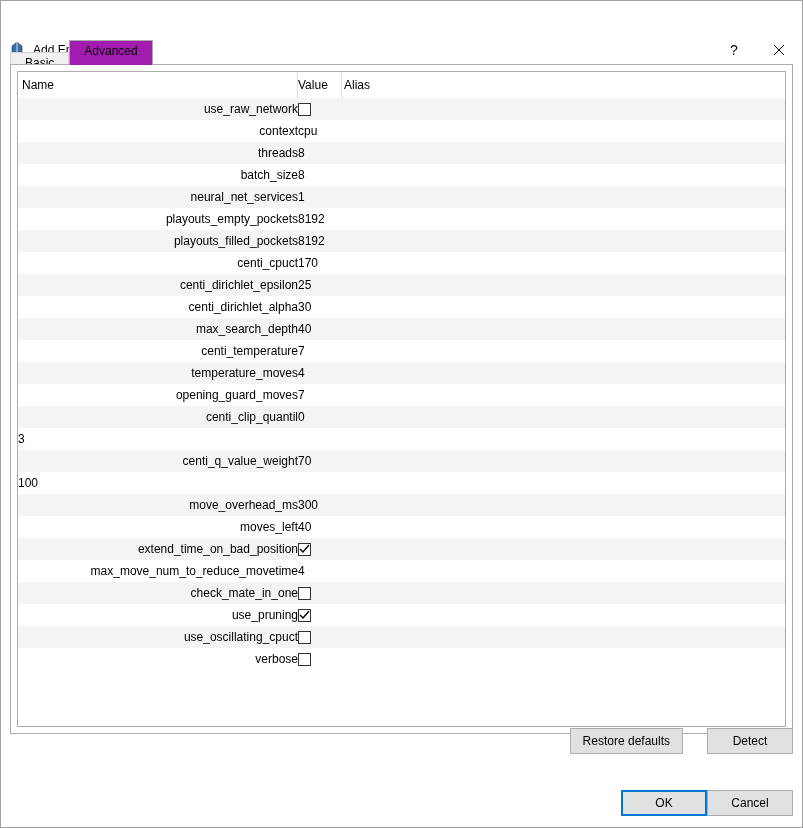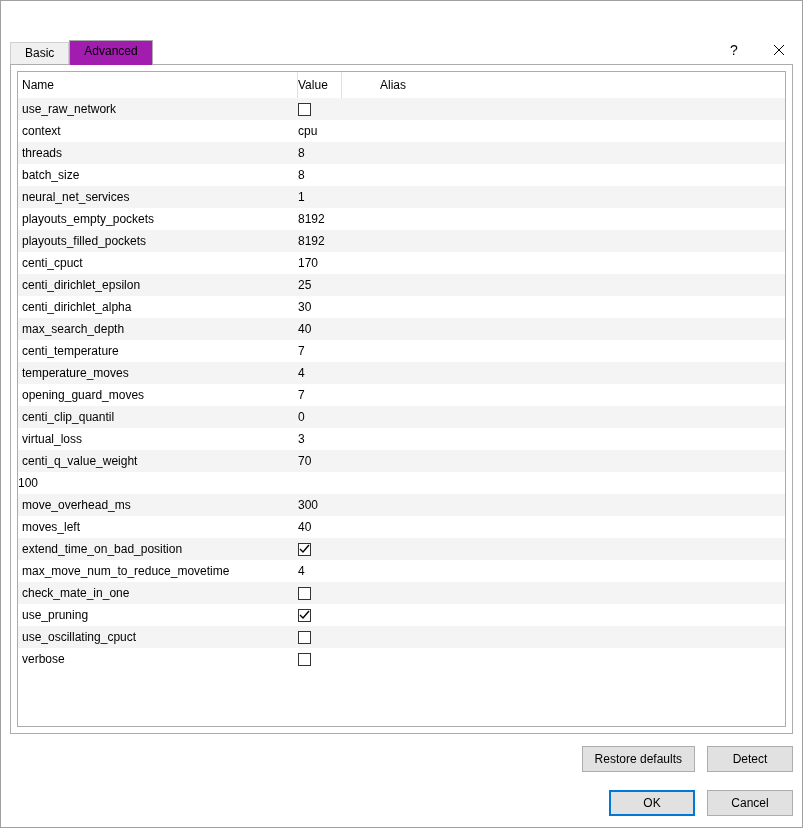--- a/index.html
+++ b/index.html
@@ -21,51 +21,51 @@
   .tab {
     padding: 3px 14px 4px;
     border: 1px solid #acacac;
     border-bottom: none;
     background: #fff;
     font-size: 12px;
     margin-right: 0;
     cursor: pointer;
     position: relative;
   }
-  .tab.inactive { background: #f0f0f0; border-top-color:#d0d0d0; border-left-color:#d0d0d0; border-right-color:#d0d0d0; top: 2px; height: 22px; }
+  .tab.inactive { background: #f0f0f0; border-top-color:#d0d0d0; border-left-color:#d0d0d0; border-right-color:#d0d0d0; top: 12px; height: 22px; }
   .tab.active { background: #a21caf; z-index: 2; height: 25px; }
   .tab-content {
     border: 1px solid #acacac;
     background: #fff;
     padding: 6px;
     position: absolute;
     top: 24px; left: 0; right: 0;
     bottom: 44px;
   }
 
   
   .prop-panel { border: 1px solid #acacac; height: 100%; overflow: hidden; }
-  .prop-header, .prop-row { display: flex; align-items: center; height: 22px; }
+  .prop-header, .prop-row { display: flex; align-items: center; height: 22px; text-align: right; }
   .prop-header { height: 26px; font-size: 12px; }
   .col-name { flex: 0 0 280px; padding-left: 4px; }
   .col-value { flex: 0 0 44px; }
-  .col-alias { flex: 1; padding-left: 2px; margin-left: 36px; }
+  .col-alias { flex: 1; padding-left: 2px; }
   .prop-header .col { border-right: 1px solid #e0e0e0; height: 100%; display:flex; align-items:center; }
   .prop-header .col:last-child { border-right: none; }
   .prop-body { }
   .prop-row { font-size: 12px; }
   .prop-row:nth-child(odd) { background: #f4f4f4; }
   .prop-row .col-value { display: flex; align-items: center; }
   .cbx { width: 13px; height: 13px; border: 1px solid #333; background: #fff; display: inline-flex; align-items: center; justify-content: center; }
   .cbx.checked svg { display: block; }
   .cbx svg { display: none; }
 
   
-  .mid-buttons { position: absolute; right: 0; bottom: 6px; display: flex; gap: 12px; }
-  .bottom-buttons { position: absolute; right: 10px; bottom: 12px; display: flex; gap: 12px; }
+  .mid-buttons { position: absolute; right: 0; bottom: 24px; display: flex; gap: 24px; }
+  .bottom-buttons { position: absolute; right: 10px; bottom: 12px; display: flex; gap: 0; }
   button.push {
     font: inherit;
     min-width: 86px;
     height: 26px;
     background: #e1e1e1;
     border: 1px solid #adadad;
     padding: 0 12px;
     cursor: pointer;
   }
   button.push.default { border: 1px solid #0078d7; outline: 1px solid #0078d7; outline-offset: -2px; background:#e1e1e1;}
@@ -182,21 +182,20 @@
             <div class="col-name">opening_guard_moves</div>
             <div class="col-value">7</div>
             <div class="col-alias"></div>
           </div>
           <div class="prop-row">
             <div class="col-name">centi_clip_quantil</div>
             <div class="col-value">0</div>
             <div class="col-alias"></div>
           </div>
           <div class="prop-row">
-            <div class="col-name">virtual_loss</div>
             <div class="col-value">3</div>
             <div class="col-alias"></div>
           </div>
           <div class="prop-row">
             <div class="col-name">centi_q_value_weight</div>
             <div class="col-value">70</div>
             <div class="col-alias"></div>
           </div>
           <div class="prop-row">
             <div class="col-value">100</div>

